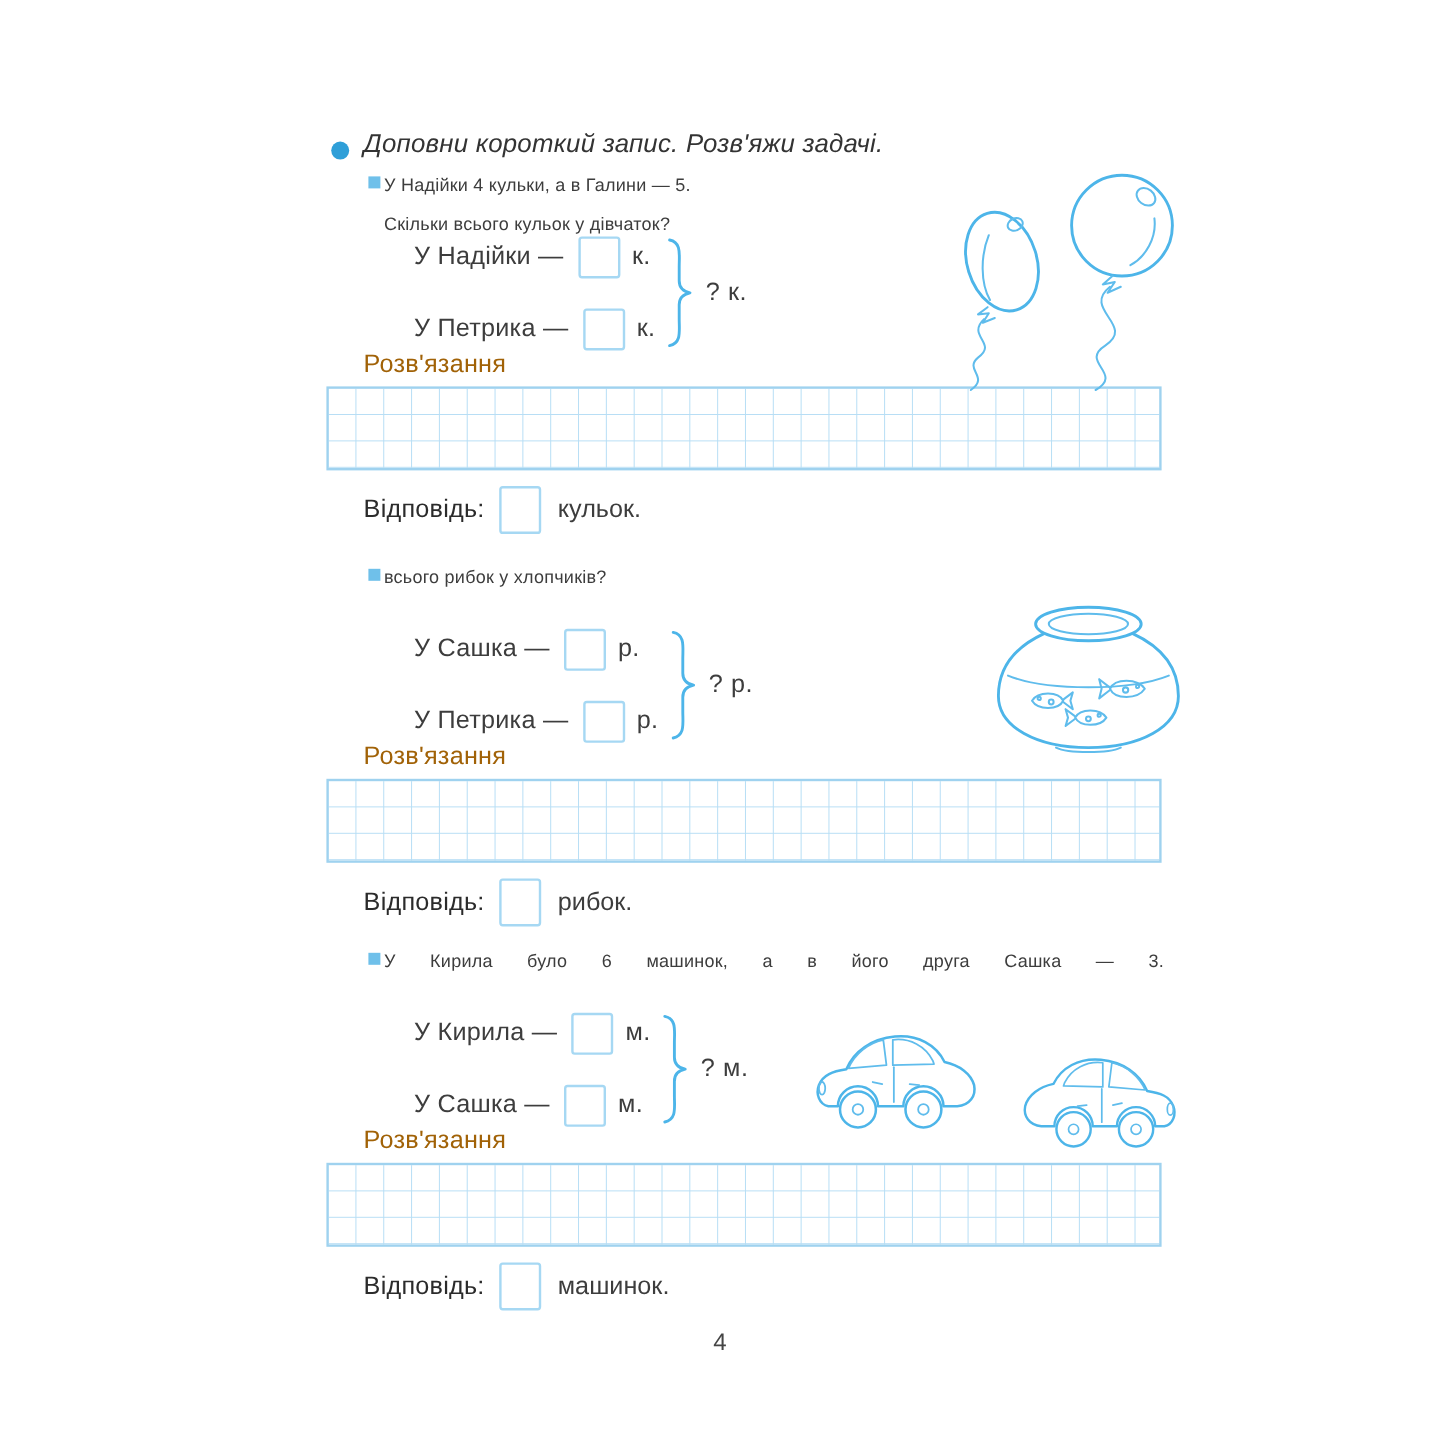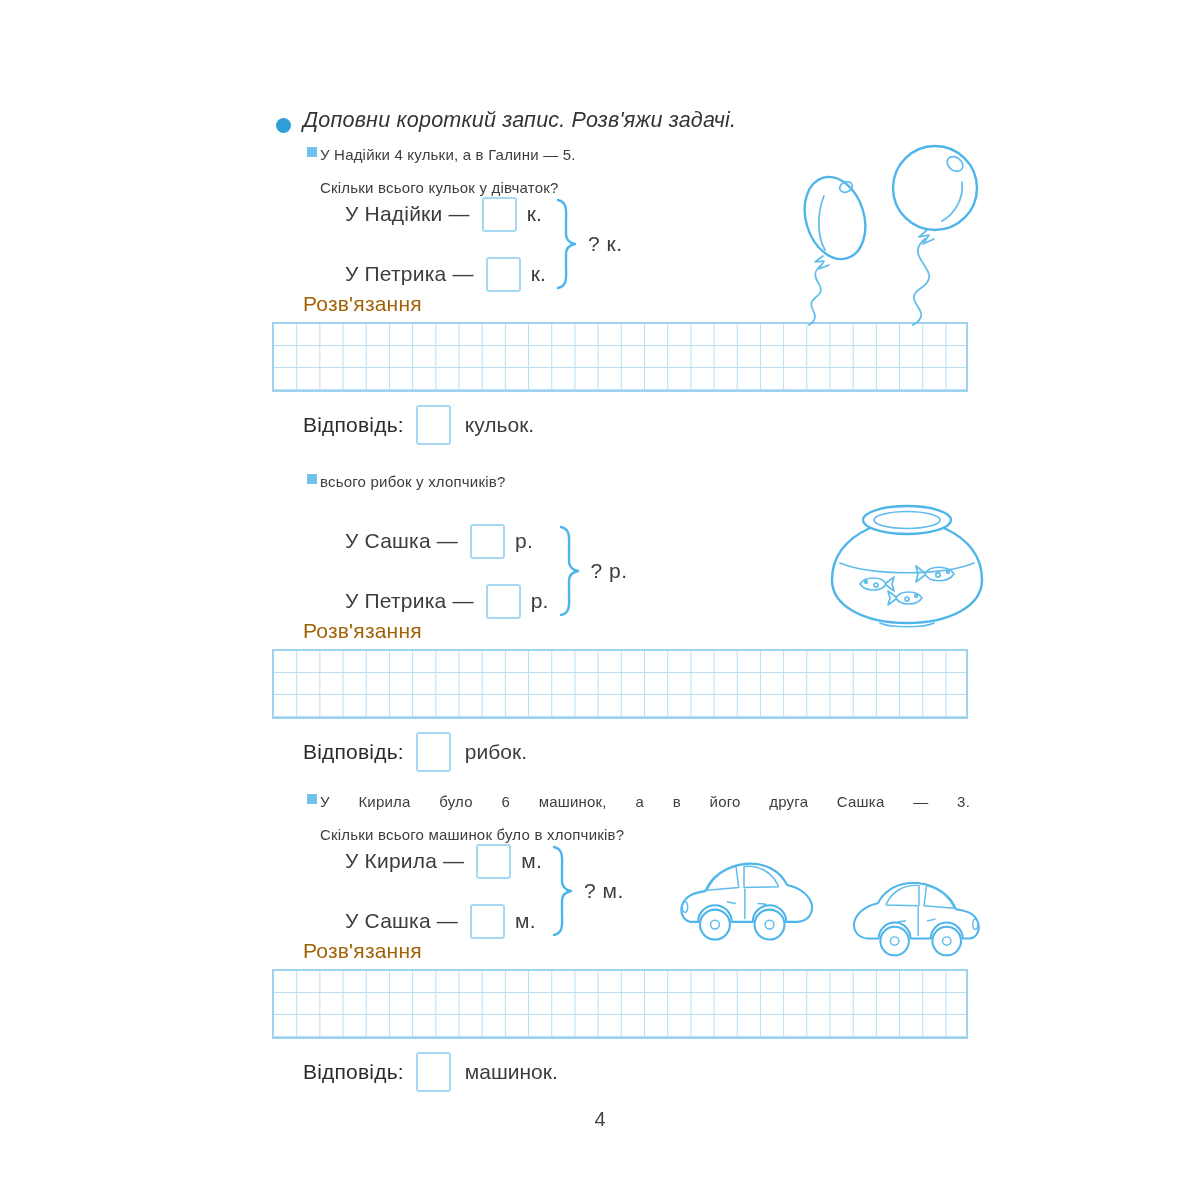--- a/index.html
+++ b/index.html
@@ -119,21 +119,20 @@
       <span class="answer-label">Відповідь:</span>
       <span class="answer-box"></span>
       <span class="answer-word">рибок.</span>
     </div>
   </div>
 
   <div class="problem" style="top:785px;">
     <span class="sq-bullet"></span>
     <div class="lines">
       <div class="line just">У Кирила було 6 машинок, а в його друга Сашка — 3.</div>
-      <div class="line">Скільки всього машинок було в хлопчиків?</div>
     </div>
     <div class="record">
       <div class="rows">
         <div class="rrow">
           <span class="lbl">У Кирила —</span>
           <span class="fill-box"></span>
           <span class="unit">м.</span>
         </div>
         <div class="rrow">
           <span class="lbl">У Сашка —</span>

